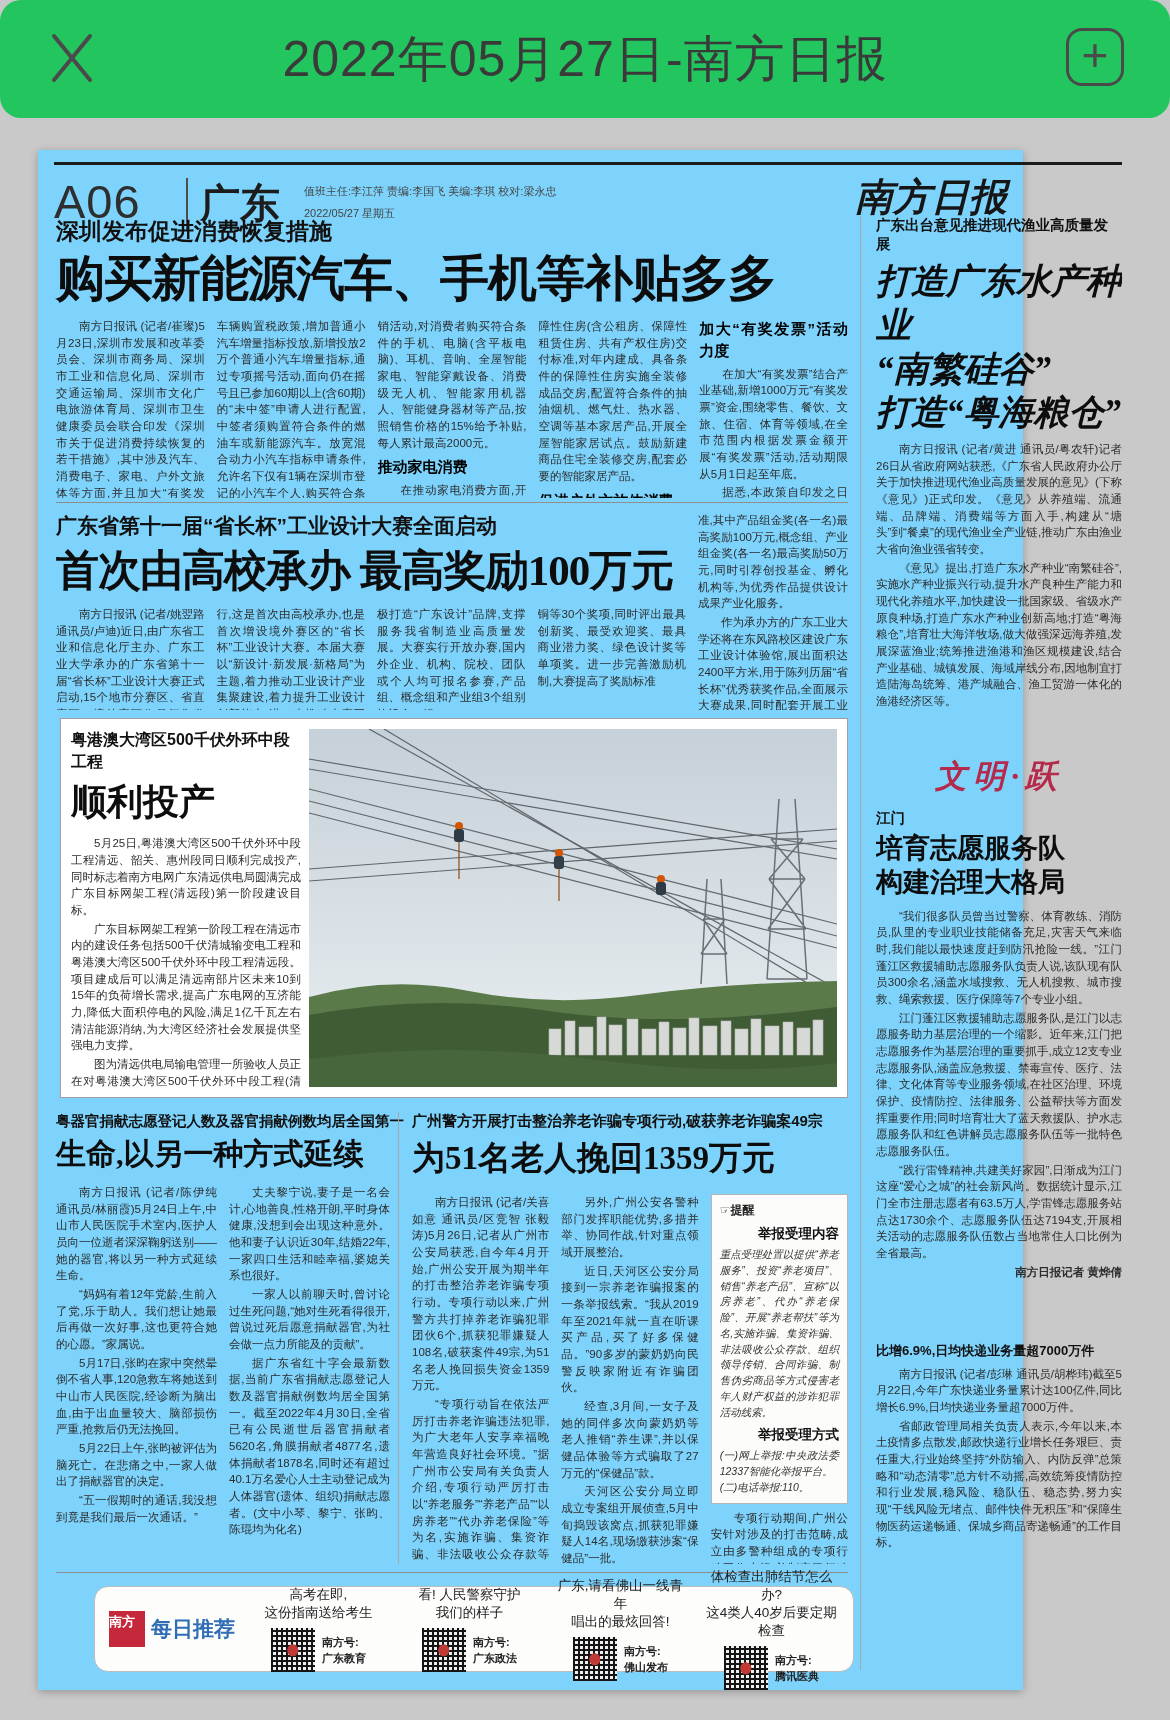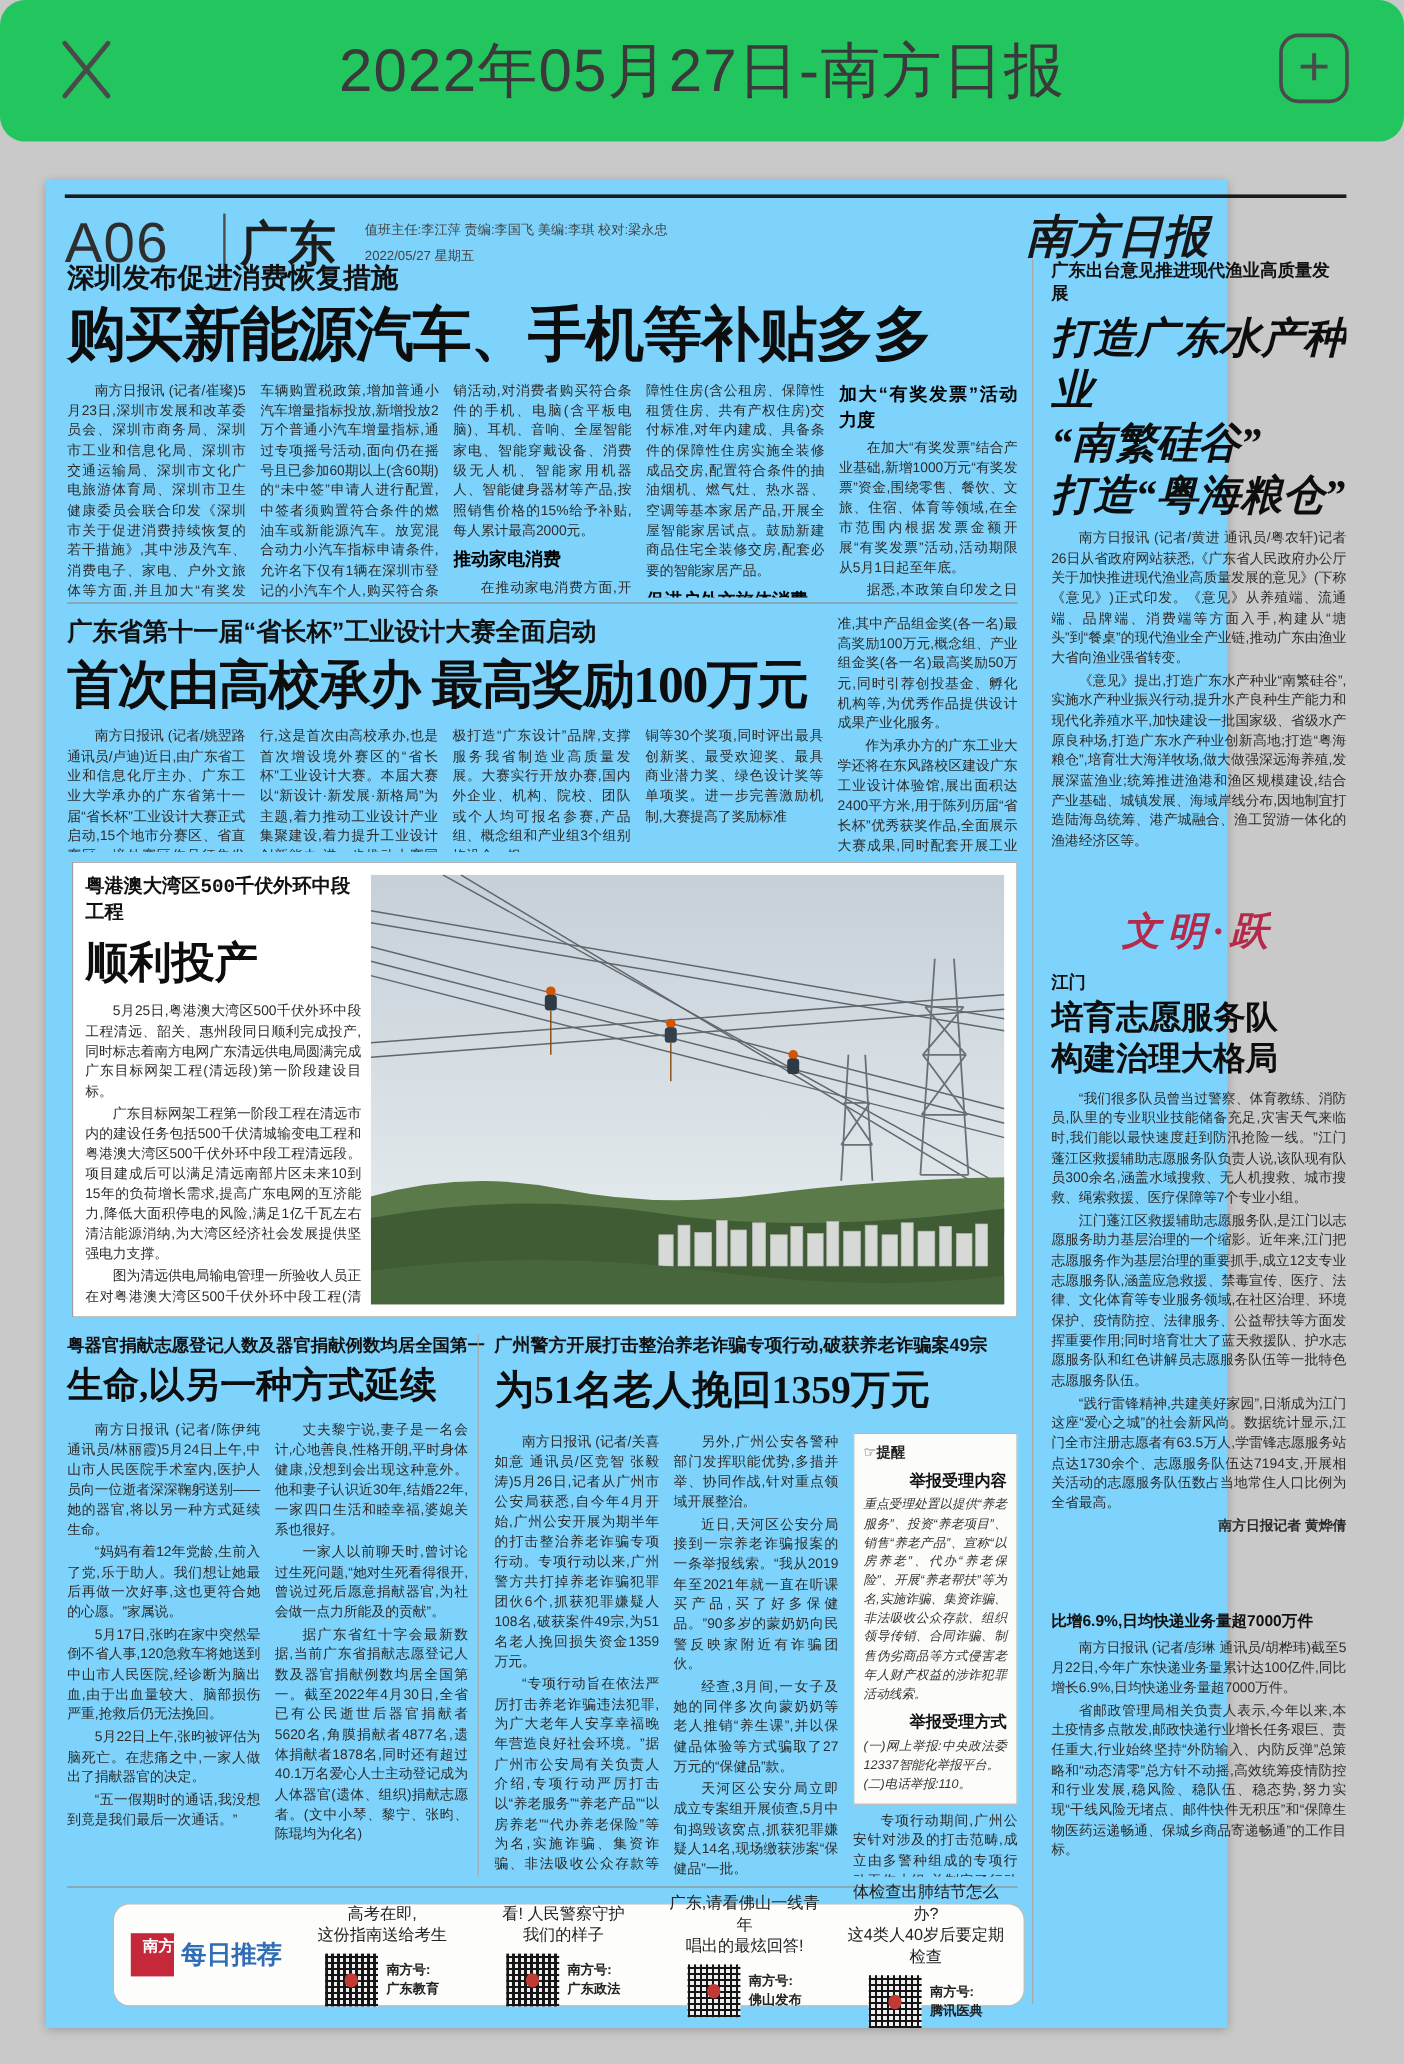--- a/index.html
+++ b/index.html
@@ -38,21 +38,21 @@
   .qr-caption{font-size:12px;font-weight:bold;color:#222;}
   
   .remind{border:1px solid #b5b5b5;background:#fcfcfb;padding:7px 8px;font-size:10.5px;color:#333;overflow:hidden;}
   .remind .tag{font-weight:bold;font-size:12px;color:#222;}
   .remind h5{margin:6px 0 4px 0;text-align:right;font-size:13.5px;color:#111;}
   .remind .rb{font-style:italic;text-align:justify;line-height:1.5;margin:0;}
   
   .civ{color:#b5294b;font-family:"Liberation Serif","DejaVu Serif",serif;font-weight:900;font-size:32px;letter-spacing:6px;text-align:center;font-style:italic;}
   
   .daily{border:1.5px solid #bcbcbc;border-radius:14px;background:#fdfdfc;display:flex;align-items:center;padding:10px 14px;gap:16px;}
-  .daily .logo-sq{width:36px;height:36px;background:#c5273b;color:#fff;font-size:13px;font-weight:bold;text-align:right;line-height:1.3;padding-top:3px;}
+  .daily .logo-sq{width:36px;height:36px;background:#c5273b;color:#fff;font-size:13px;font-weight:bold;text-align:left;line-height:1.3;padding-top:3px;}
   .daily .logo-label{color:#2f6db5;font-size:21px;font-weight:bold;white-space:nowrap;}
   .daily .item{flex:1;text-align:center;}
   .daily .item .t{font-size:13.5px;color:#222;line-height:1.35;margin-bottom:6px;}
   .daily .item .row{display:flex;align-items:center;justify-content:center;gap:7px;}
   .daily .acc{font-size:11px;font-weight:bold;color:#222;text-align:left;line-height:1.5;}
   .byline{text-align:right;font-weight:bold;text-indent:0 !important;}
 </style>
 </head>
 <body>
 
@@ -123,21 +123,21 @@
         <p style="text-indent:0">铜等30个奖项,同时评出最具创新奖、最受欢迎奖、最具商业潜力奖、绿色设计奖等单项奖。进一步完善激励机制,大赛提高了奖励标准</p>
       </div>
   </div>
   <div class="abs bodytxt" style="left:660px;top:362px;width:150px;height:198px;">
     <p style="text-indent:0">准,其中产品组金奖(各一名)最高奖励100万元,概念组、产业组金奖(各一名)最高奖励50万元,同时引荐创投基金、孵化机构等,为优秀作品提供设计成果产业化服务。</p>
     <p>作为承办方的广东工业大学还将在东风路校区建设广东工业设计体验馆,展出面积达2400平方米,用于陈列历届“省长杯”优秀获奖作品,全面展示大赛成果,同时配套开展工业设计向社会大众传播。</p>
   </div>
 
   <div class="abs" style="left:22px;top:568px;width:788px;height:380px;border:1px solid #9f9f9f;background:#fff;padding:8px;">
     <div style="position:absolute;left:10px;top:10px;width:230px;height:358px;overflow:hidden;">
-      <div class="kicker" style="font-size:16px;line-height:1.35;font-family:Liberation Mono, monospace;">粤港澳大湾区500千伏外环中段工程</div>
+      <div class="kicker" style="font-size:16px;line-height:1.35;">粤港澳大湾区500千伏外环中段工程</div>
       <div class="headline" style="font-size:36px;margin:6px 0 8px 0;">顺利投产</div>
       <div class="bodytxt">
         <p>5月25日,粤港澳大湾区500千伏外环中段工程清远、韶关、惠州段同日顺利完成投产,同时标志着南方电网广东清远供电局圆满完成广东目标网架工程(清远段)第一阶段建设目标。</p>
         <p>广东目标网架工程第一阶段工程在清远市内的建设任务包括500千伏清城输变电工程和粤港澳大湾区500千伏外环中段工程清远段。项目建成后可以满足清远南部片区未来10到15年的负荷增长需求,提高广东电网的互济能力,降低大面积停电的风险,满足1亿千瓦左右清洁能源消纳,为大湾区经济社会发展提供坚强电力支撑。</p>
         <p>图为清远供电局输电管理一所验收人员正在对粤港澳大湾区500千伏外环中段工程(清远段)线路进行走线验收。</p>
 
       </div>
     </div>
     <svg style="position:absolute;left:248px;top:10px;" width="528" height="358" viewBox="0 0 528 358">
       <defs>

